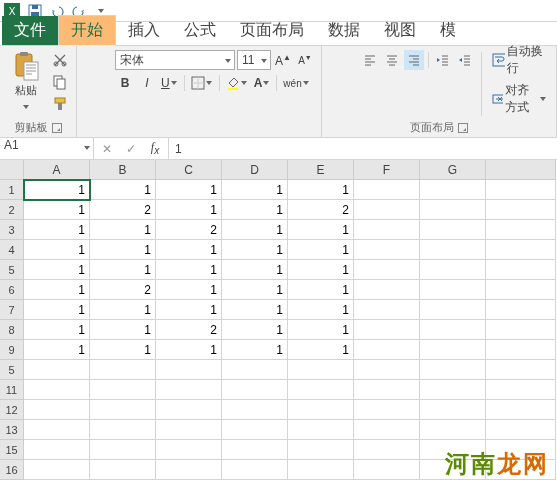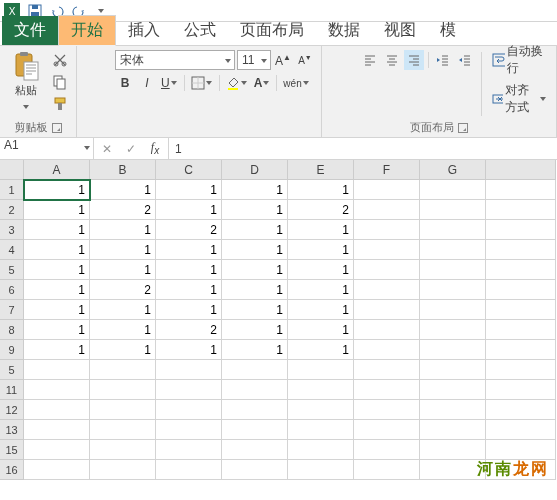--- a/index.html
+++ b/index.html
@@ -51,21 +51,21 @@
 .corner { width: 24px; height: 20px; background: #e6e6e6; border-right: 1px solid #ccc; border-bottom: 1px solid #ccc; position: absolute; left: 0; top: 0; }
 .col-headers { display: flex; margin-left: 24px; }
 .col-h { height: 20px; background: #e6e6e6; border-right: 1px solid #ccc; border-bottom: 1px solid #ccc; display: flex; align-items: center; justify-content: center; font-size: 12px; color: #444; cursor: pointer; }
 .rows { }
 .grid-row { display: flex; height: 20px; }
 .row-h { width: 24px; background: #e6e6e6; border-right: 1px solid #ccc; border-bottom: 1px solid #ccc; display: flex; align-items: center; justify-content: center; font-size: 11px; color: #444; cursor: pointer; }
 .cell { border-right: 1px solid #d4d4d4; border-bottom: 1px solid #d4d4d4; display: flex; align-items: center; justify-content: flex-end; padding: 0 4px; font-size: 12px; color: #000; cursor: cell; }
 .cell.active { outline: 2px solid #217346; outline-offset: -1px; z-index: 2; position: relative; }
 
 
-.watermark { position: absolute; right: 8px; bottom: 20px; font-size: 16px; font-weight: bold; letter-spacing: 2px; pointer-events: none; }
+.watermark { position: absolute; right: 8px; bottom: 20px; font-size: 24px; font-weight: bold; letter-spacing: 2px; pointer-events: none; }
 .wm-g { color: #5a8a00; }
 .wm-o { color: #d86a00; }
 
 
 svg { display: block; }
 </style>
 </head>
 <body>
 
 <div class="titlebar">

